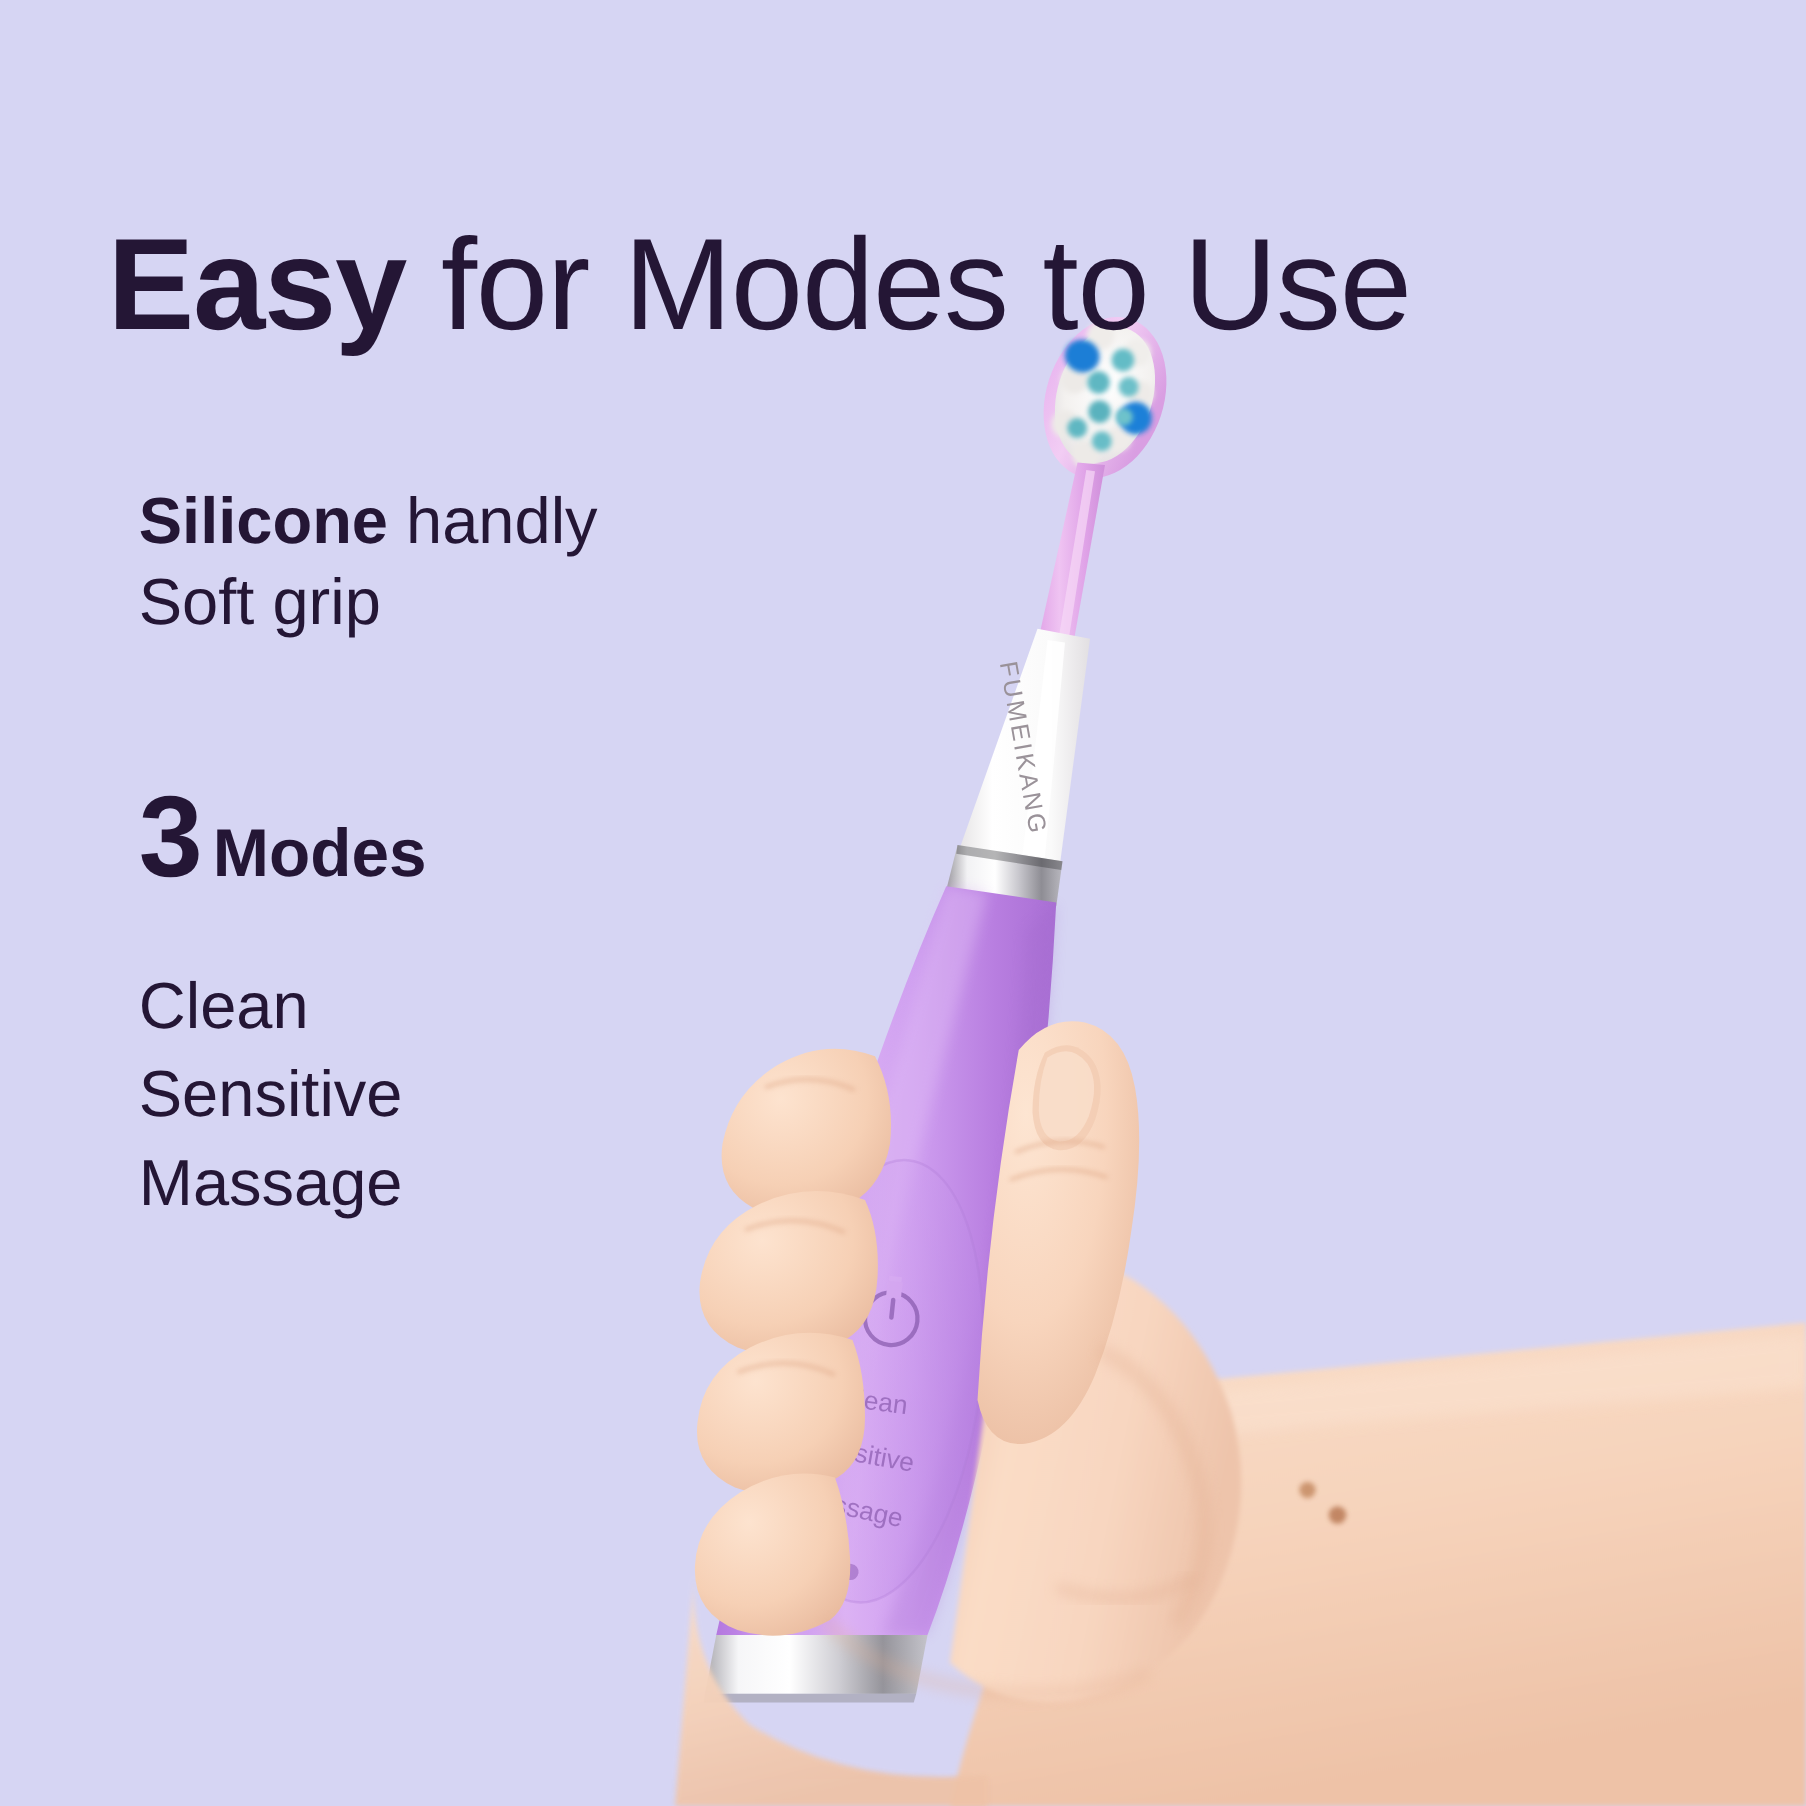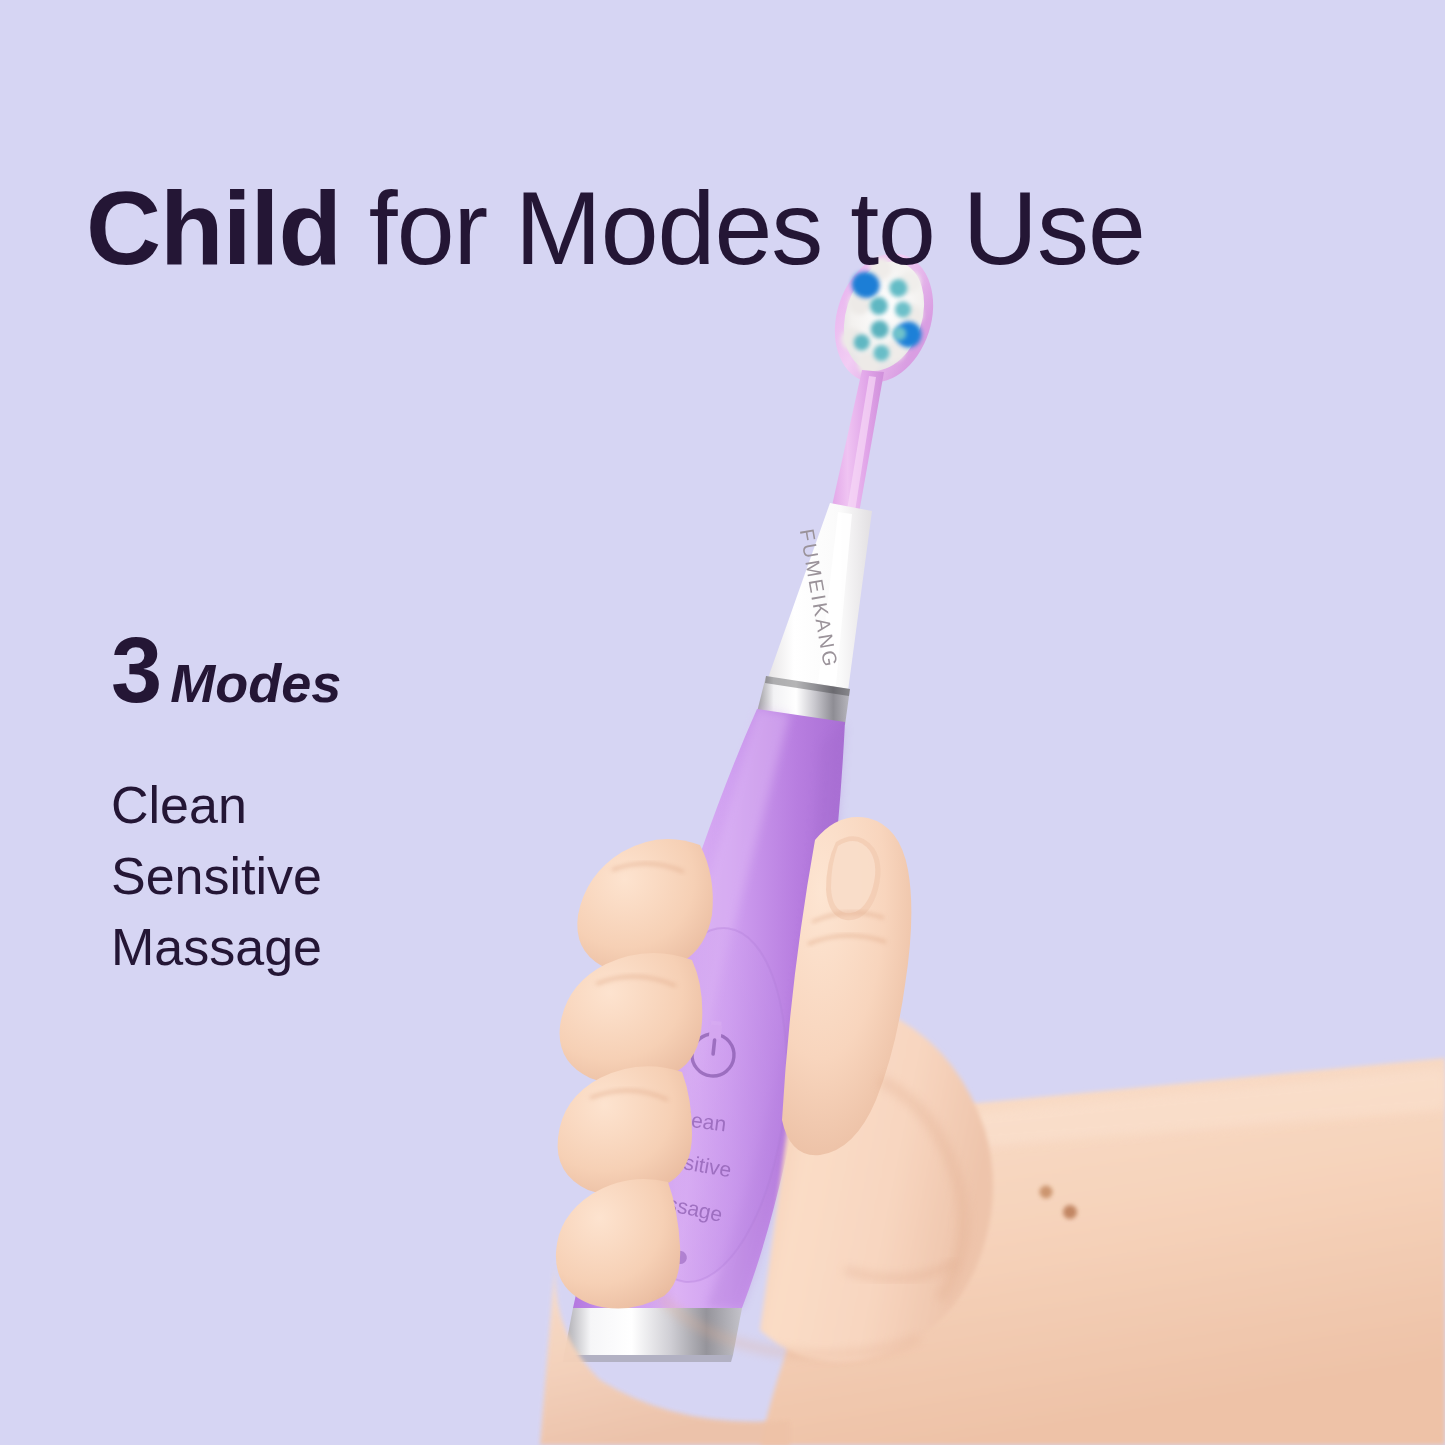--- a/index.html
+++ b/index.html
@@ -56,21 +56,20 @@
   }
   #modes-heading .mode-count {
     font-size: 92px;
     font-weight: 700;
     letter-spacing: -2px;
   }
   #modes-heading .mode-word {
     font-size: 54px;
     font-weight: 700;
     margin-left: 10px;
-    font-style: italic;
   }
 
   #modes-list {
     position: absolute;
     left: 111px;
     top: 770px;
     color: #241635;
     font-size: 52px;
     font-weight: 400;
     line-height: 1.37;
@@ -334,23 +333,27 @@
                  Q682 1282 680 1246
                  Q678 1210 668 1182 Z" fill="url(#gFinger)"></path>
 
         <path d="M556 1252 Q548 1330 600 1380 Q680 1430 790 1420 L790 1445 L540 1445 Z" fill="url(#gSkinArm)" opacity=".95" filter="url(#edgeBlur)"></path>
         <path d="M660 1296 Q700 1340 780 1352 Q860 1362 920 1338" stroke="#e3ae90" stroke-width="10" fill="none" opacity=".28" filter="url(#softBlur)"></path>
       </g>
     </svg>
   </div>
 
   <h1 id="headline">
-    <span class="hl-strong">Child</span><span class="hl-rest"> for Modes to Use</span>
+    <span class="hl-strong">Easy</span><span class="hl-rest"> for Modes to Use</span>
   </h1>
 
+  <div id="feature-silicone">
+    <span class="ft-strong">Silicone</span><span class="ft-rest"> handly</span>
+    <span class="ft-line2">Soft grip</span>
+  </div>
 
   <div id="modes-heading">
     <span class="mode-count">3</span><span class="mode-word">Modes</span>
   </div>
 
   <div id="modes-list">
     <div>Clean</div>
     <div>Sensitive</div>
     <div>Massage</div>
   </div>

